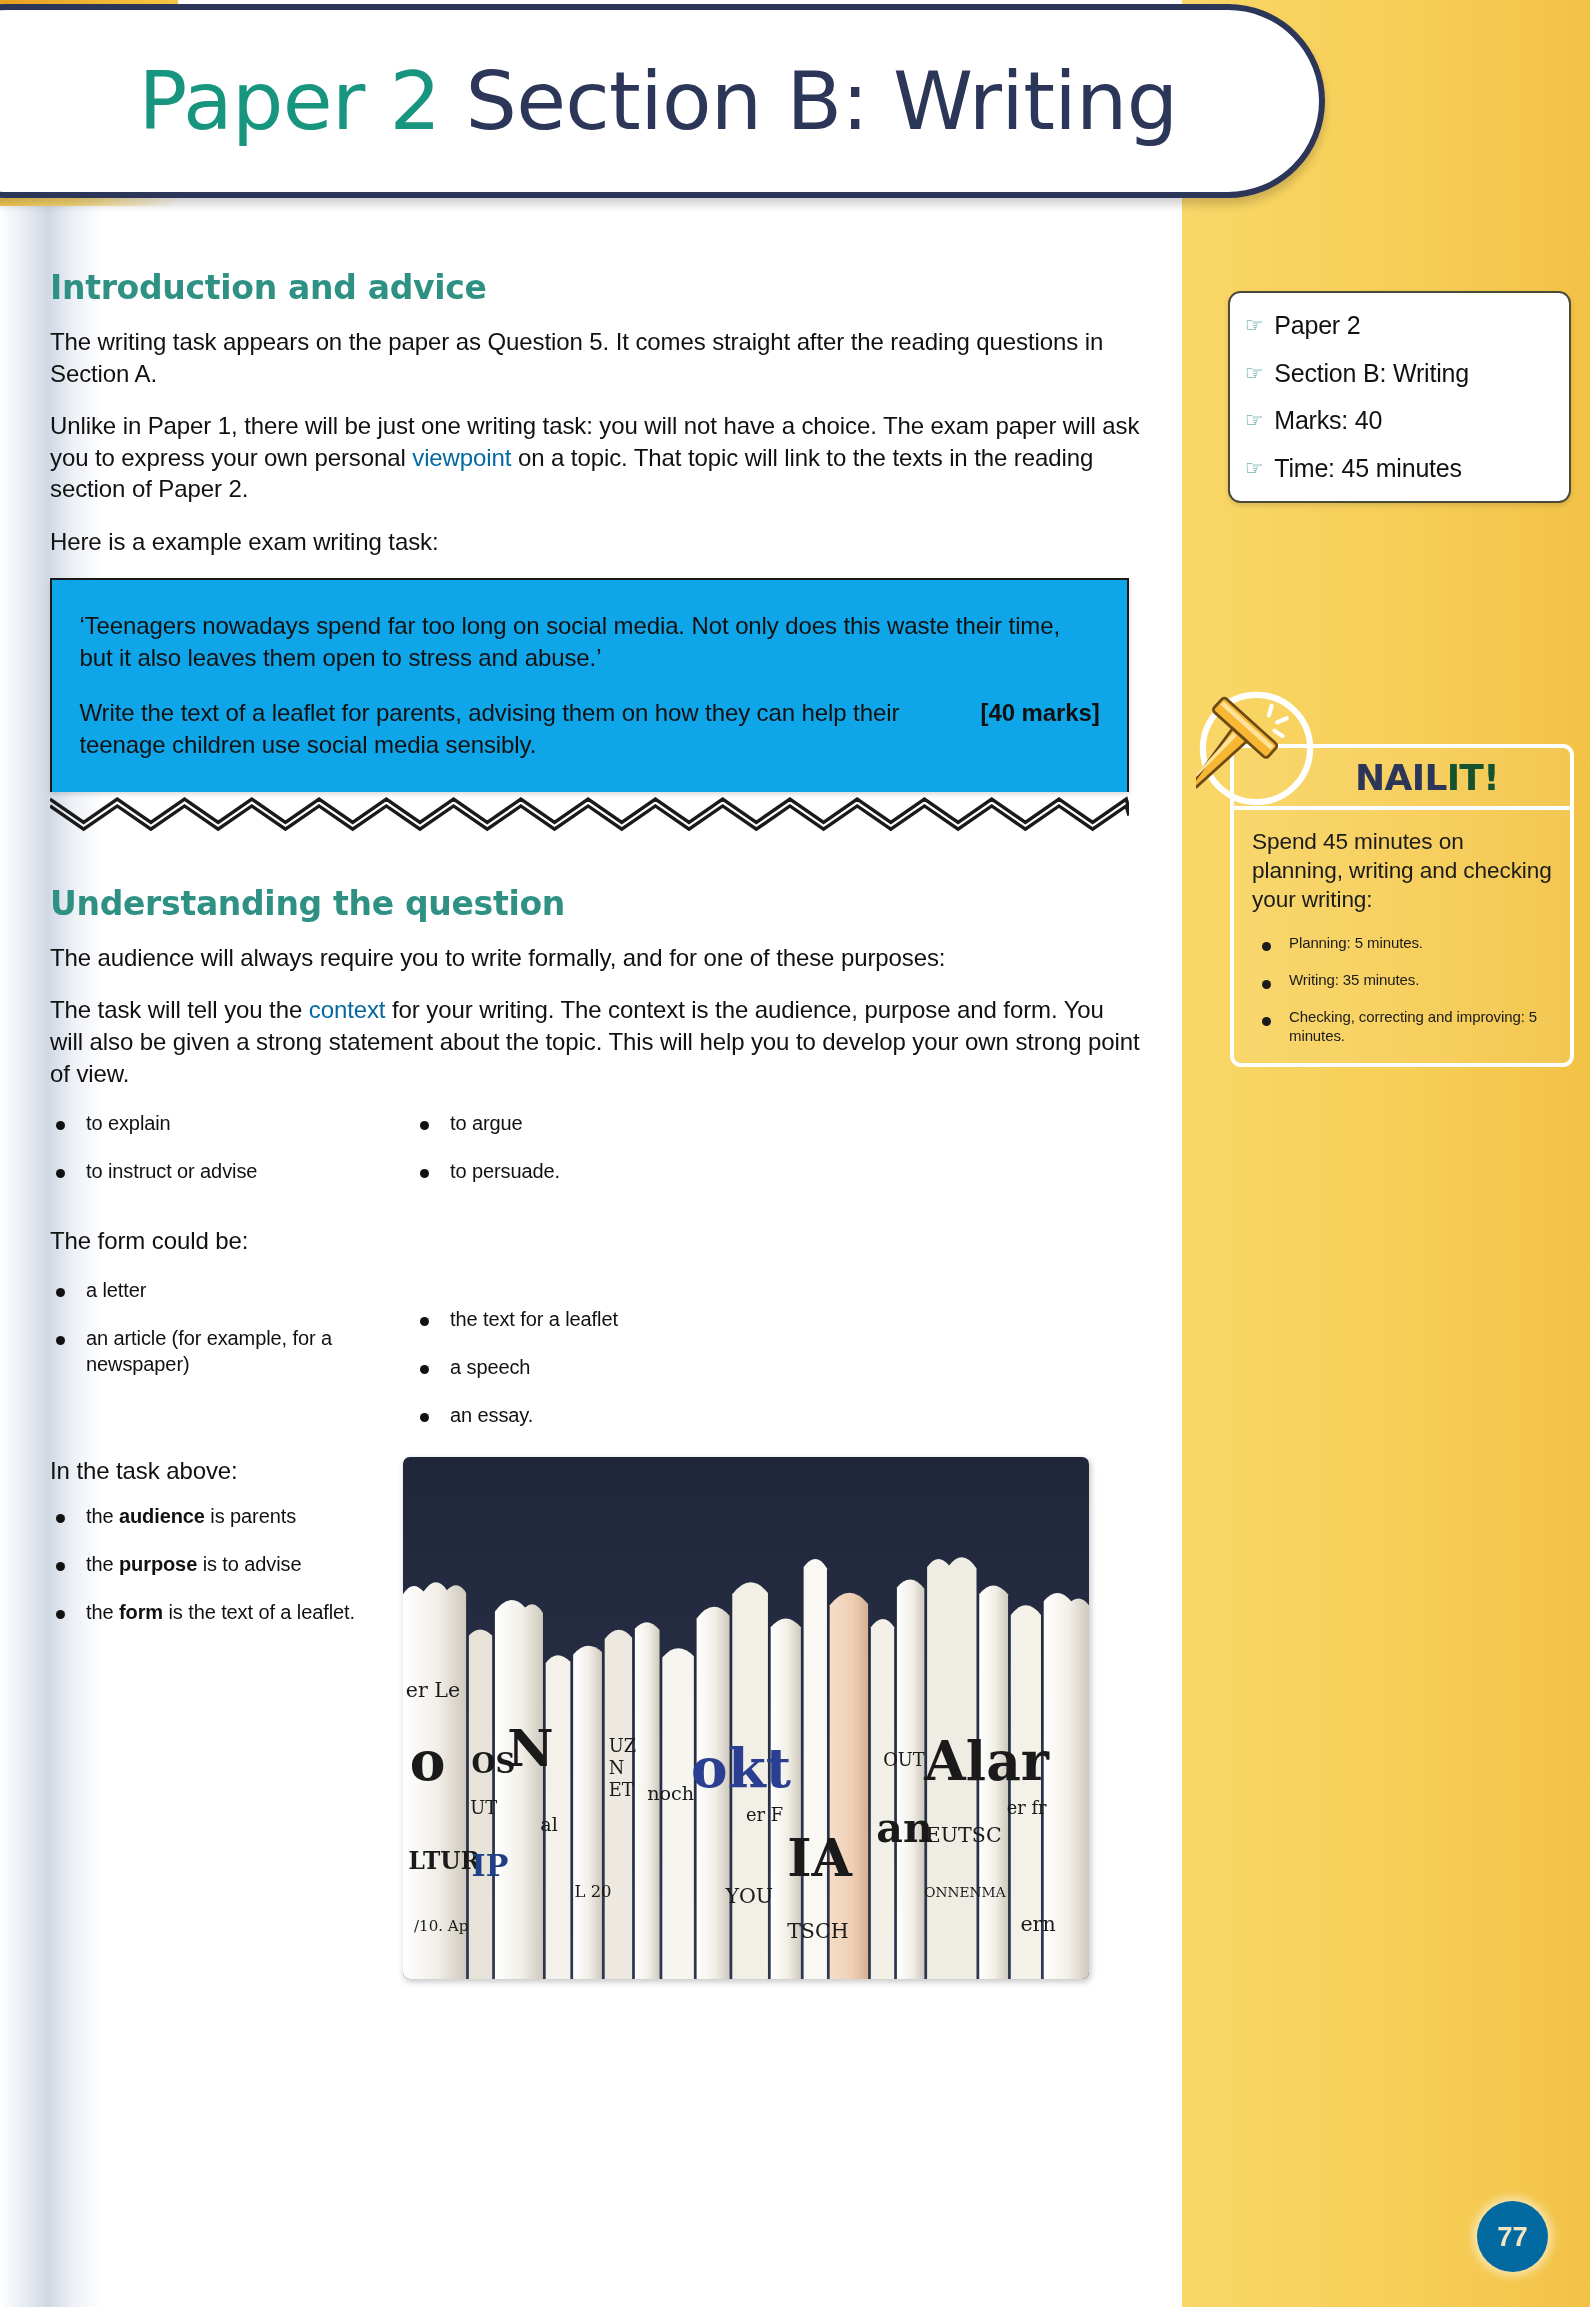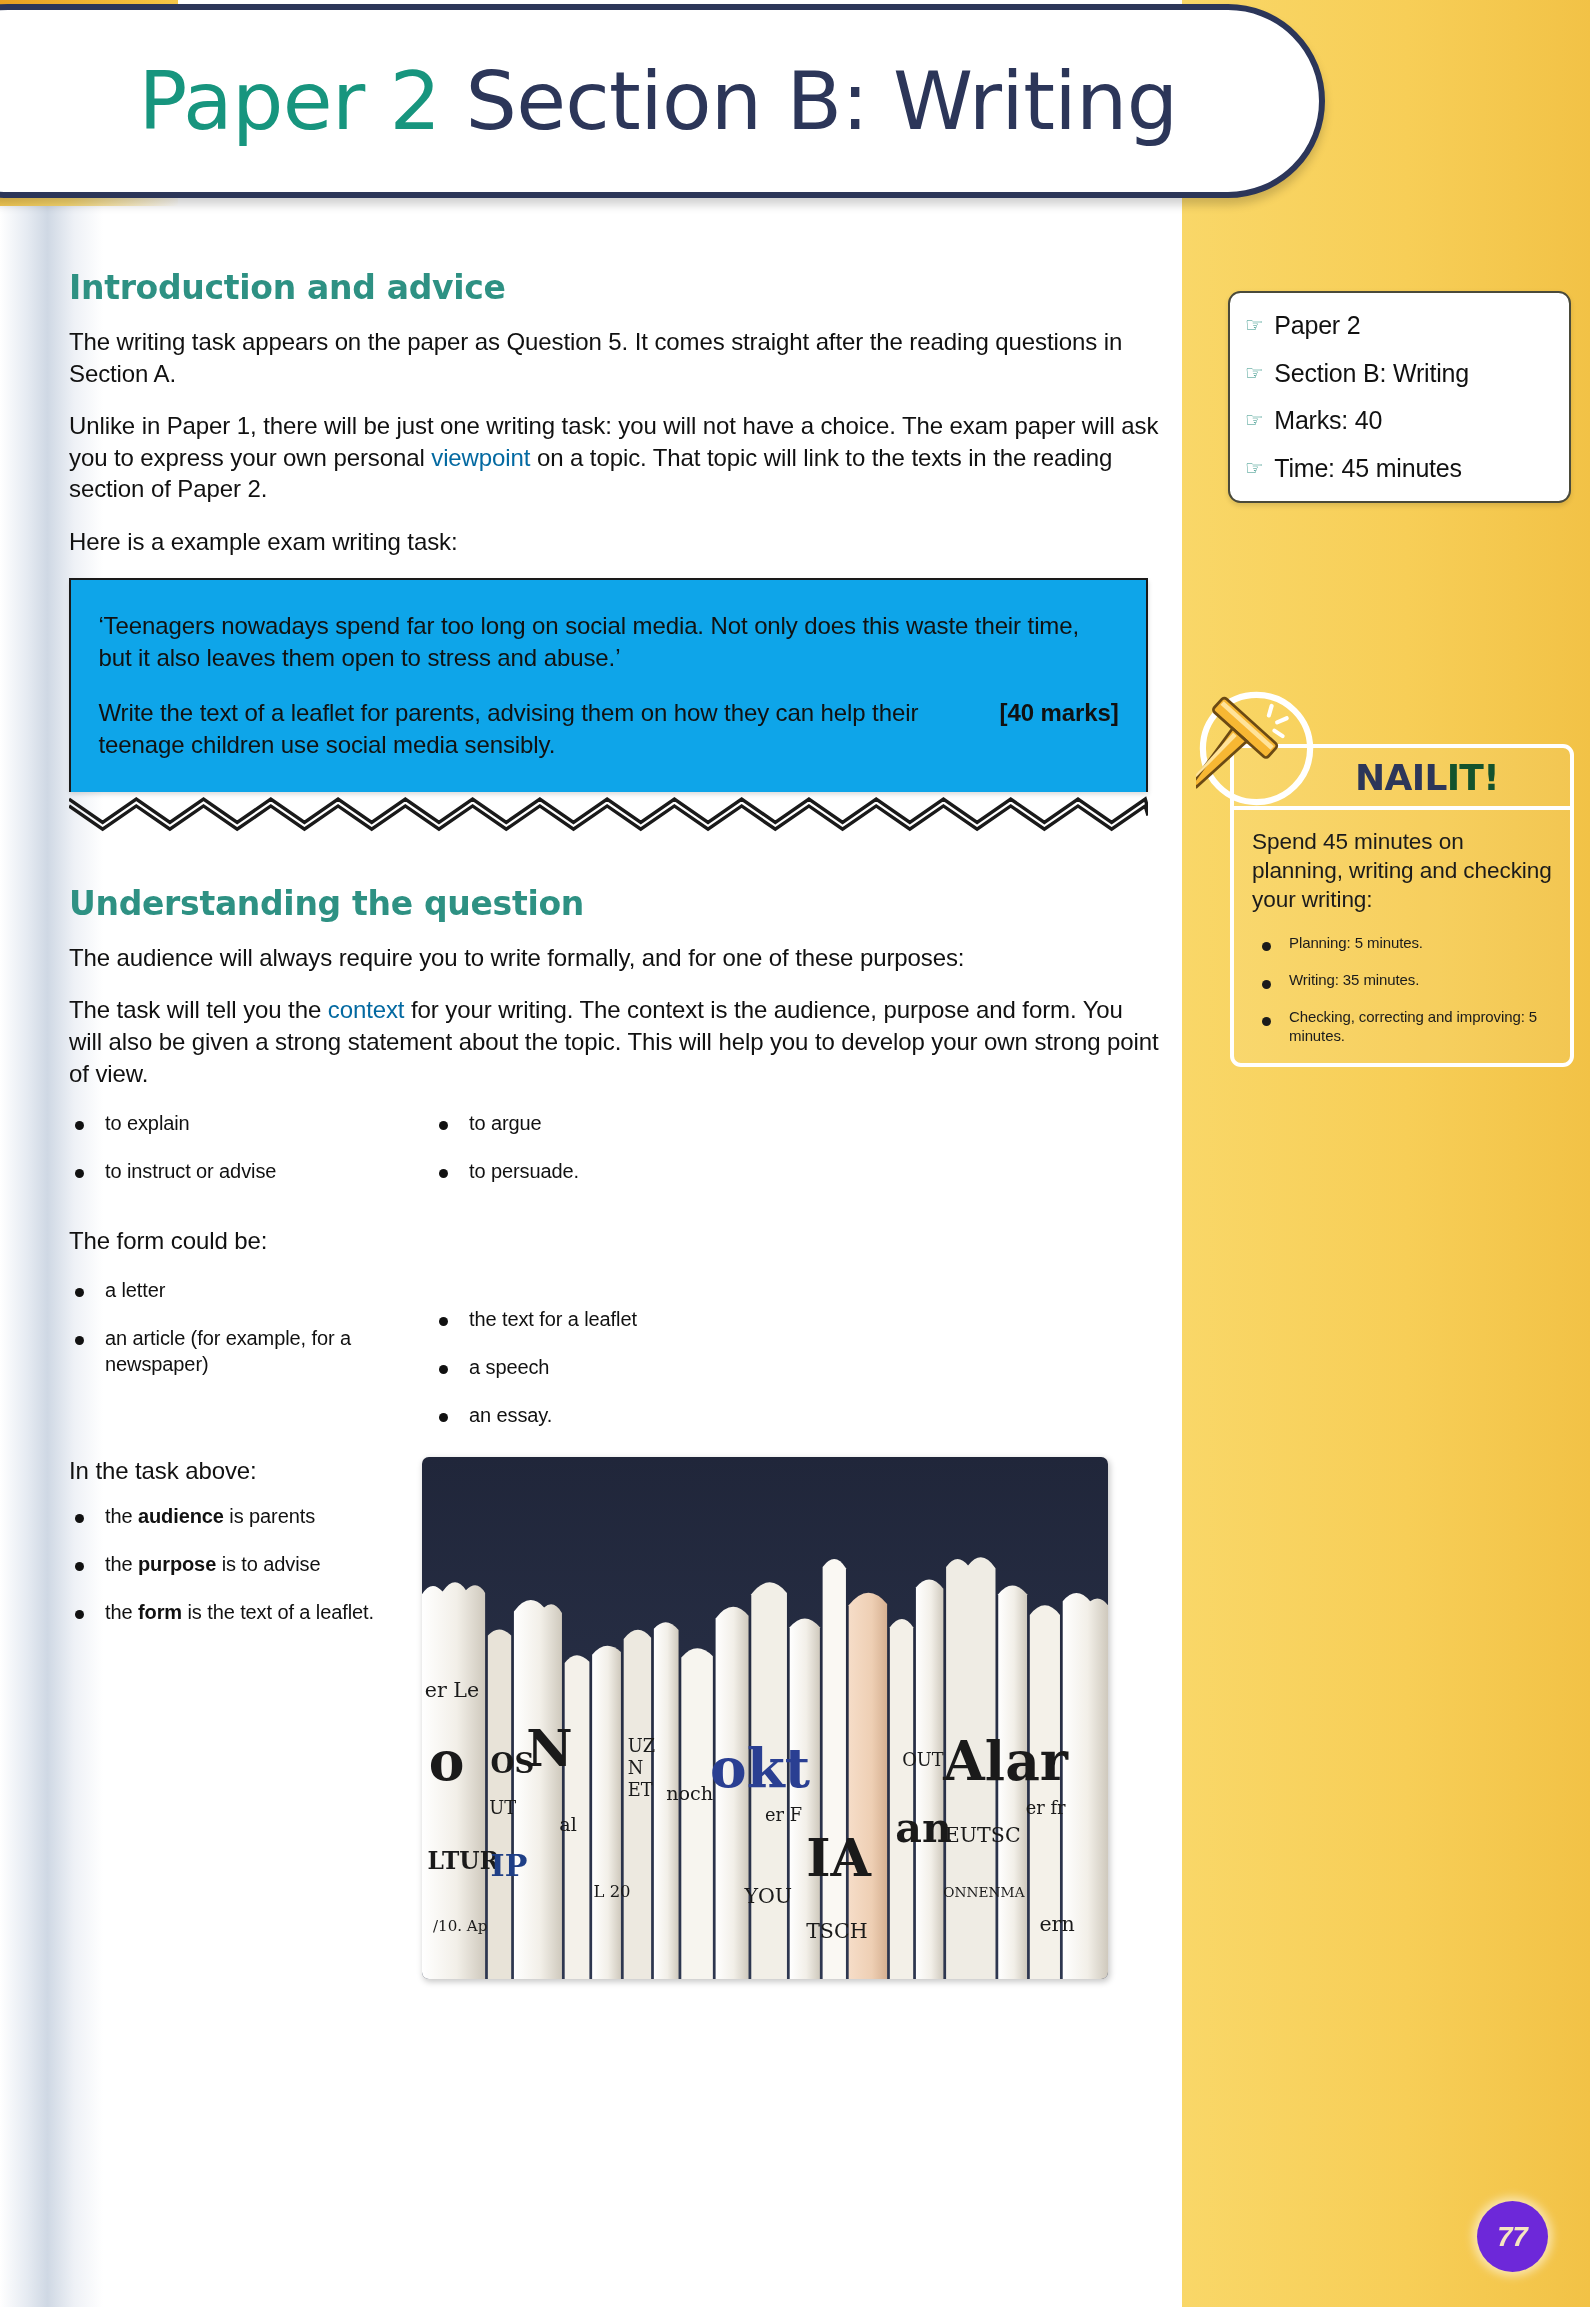--- a/index.html
+++ b/index.html
@@ -50,21 +50,21 @@
   .banner-text{
     font-size:81px;font-weight:400;letter-spacing:-0.7px;
     font-family:"DejaVu Sans", sans-serif;
     transform:translateX(40px);
   }
   .t-green{color:#17957E;}
   .t-navy{color:#2C3659;}
 
   
   .content{
-    position:absolute;left:69px;top:268px;width:1091px;
+    position:absolute;left:50px;top:268px;width:1091px;
     color:#111;
   }
   h2.sect{
     color:#2E9183;
     font-family:"DejaVu Sans", sans-serif;
     font-size:33px;font-weight:bold;margin:0 0 19px 0;letter-spacing:-0.3px;
   }
   p.body{
     font-size:24px;line-height:1.32;margin:0 0 20.6px 0;color:#111;
     letter-spacing:-0.1px;
@@ -158,25 +158,24 @@
     padding-left:37px;color:#1b1b1b;letter-spacing:-0.1px;
   }
   .nail-body li:last-child{margin-bottom:0;}
   .nail-body li:before{
     content:"";position:absolute;left:9.6px;top:9.6px;width:9px;height:9px;
     border-radius:50%;background:#1b1b1b;
   }
 
   .pagenum{
     position:absolute;left:1477px;top:2201px;width:71px;height:71px;
-    border-radius:50%;background:#6d28d9;color:#F6E6C0;
+    border-radius:50%;background:#0369a1;color:#F6E6C0;
     display:flex;align-items:center;justify-content:center;
     font-size:27.4px;font-weight:bold;
     box-shadow:0 0 9.6px 4.1px rgba(255,255,255,.55);
-    font-style:italic;
   }
 </style>
 </head>
 <body>
 
 <div id="page">
 
   <div class="white-col"></div>
   <div class="yellow-col"></div>
   <div class="spine"></div>

